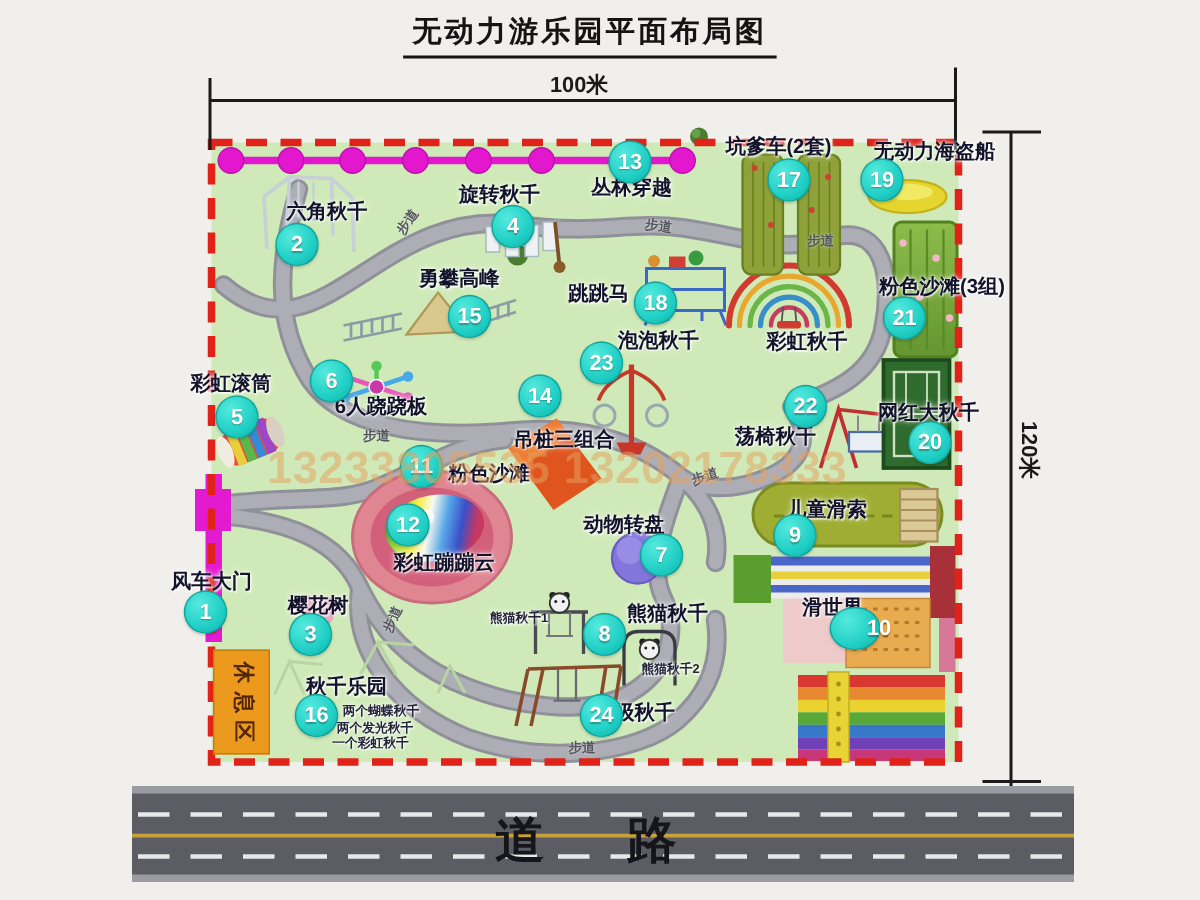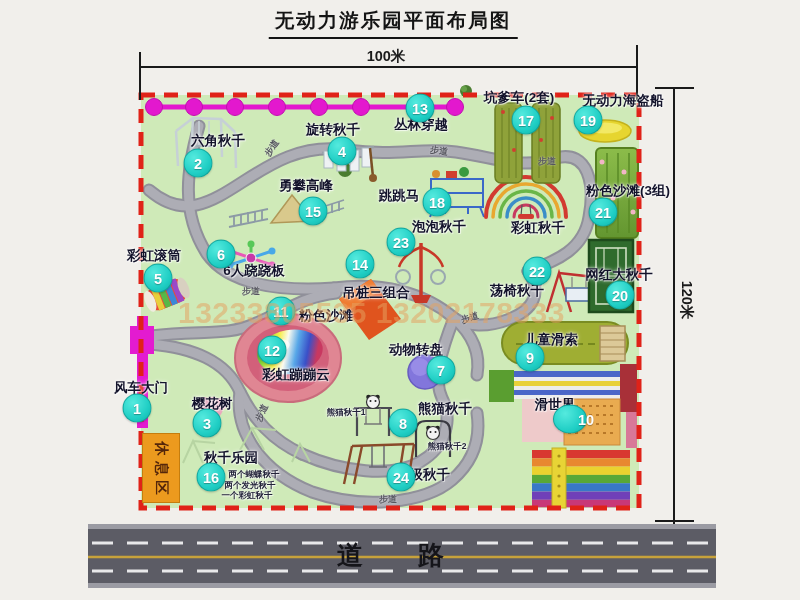--- a/index.html
+++ b/index.html
@@ -7,21 +7,21 @@
   .stage{position:relative;width:800px;height:600px;background:#f1efeb;overflow:hidden;margin:0 auto;}
   .stage *{box-sizing:border-box;}
   svg{position:absolute;left:0;top:0;z-index:1;}
   .title{position:absolute;left:393px;top:7px;transform:translateX(-50%);white-space:nowrap;
     font-size:19.5px;font-weight:bold;color:#141414;letter-spacing:2px;
     border-bottom:2.5px solid #141414;padding:0 6px 3px 6px;z-index:2;}
   .dim-label{position:absolute;font-size:14.5px;font-weight:bold;color:#1a1a1a;z-index:2;white-space:nowrap;}
   .dim-w{left:386px;top:47px;transform:translateX(-50%);}
   .dim-h{left:686px;top:300px;transform:translate(-50%,-50%) rotate(90deg);}
   .road-label{position:absolute;left:418px;top:538px;transform:translateX(-50%);
-    font-size:26px;font-weight:bold;color:#15151a;letter-spacing:55px;z-index:2;white-space:nowrap;}
+    font-size:33px;font-weight:bold;color:#15151a;letter-spacing:55px;z-index:2;white-space:nowrap;}
   .map-label{position:absolute;transform:translate(-50%,-50%);white-space:nowrap;z-index:4;
     font-size:13.5px;font-weight:bold;color:#13132b;line-height:1;
     text-shadow:0 0 2px #fff,0 0 4px rgba(255,255,255,.85),1px 1px 0 rgba(255,255,255,.5);}
   .map-label.small{font-size:8.5px;color:#23233a;}
   .walkway{position:absolute;z-index:3;font-size:9px;font-weight:bold;color:#55555e;white-space:nowrap;
     text-shadow:0 0 2px rgba(230,230,235,.8);}
   .badge{position:absolute;width:29px;height:29px;border-radius:50%;z-index:5;
     transform:translate(-50%,-50%);display:flex;align-items:center;justify-content:center;
     background:radial-gradient(circle at 35% 30%,#55eade,#1fcec4 62%,#10b0a6);
     border:1px solid rgba(8,145,136,.65);color:#fff;font-size:14.5px;font-weight:bold;

